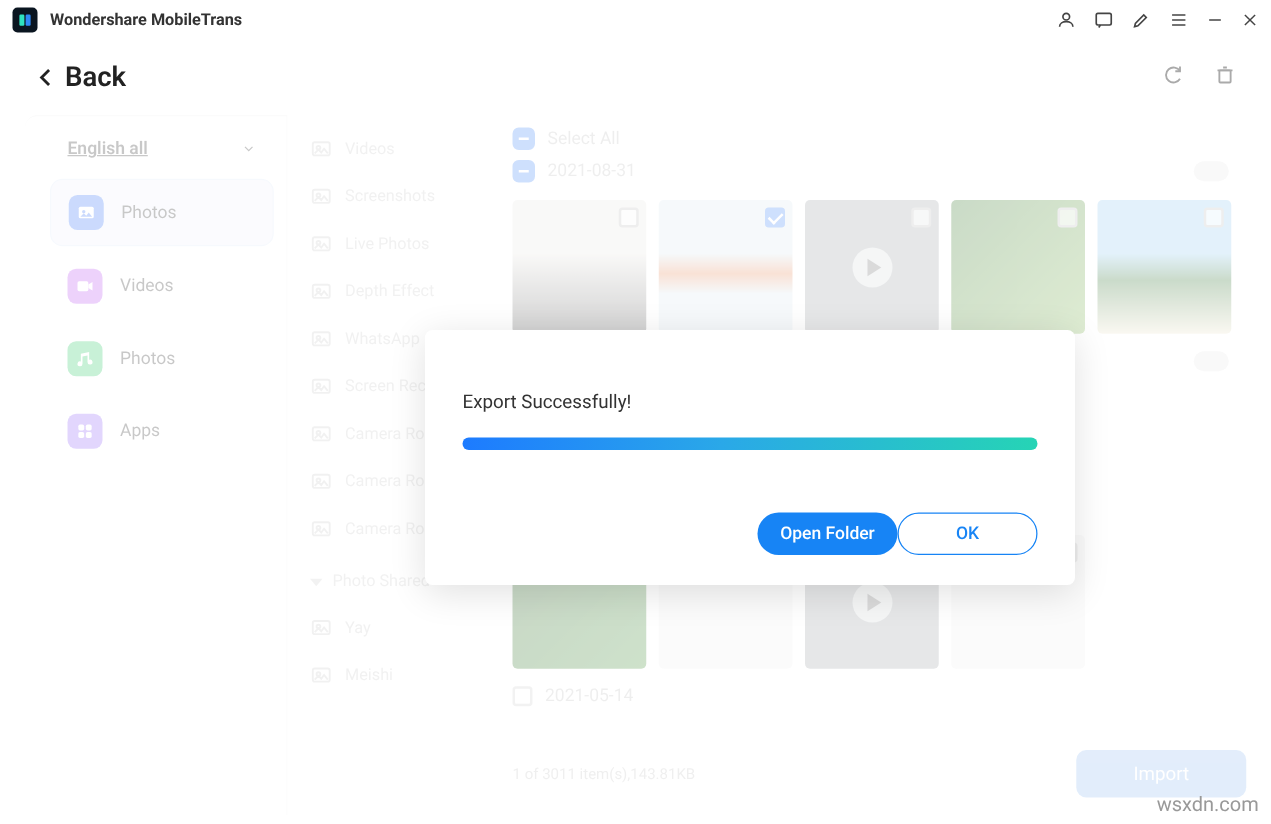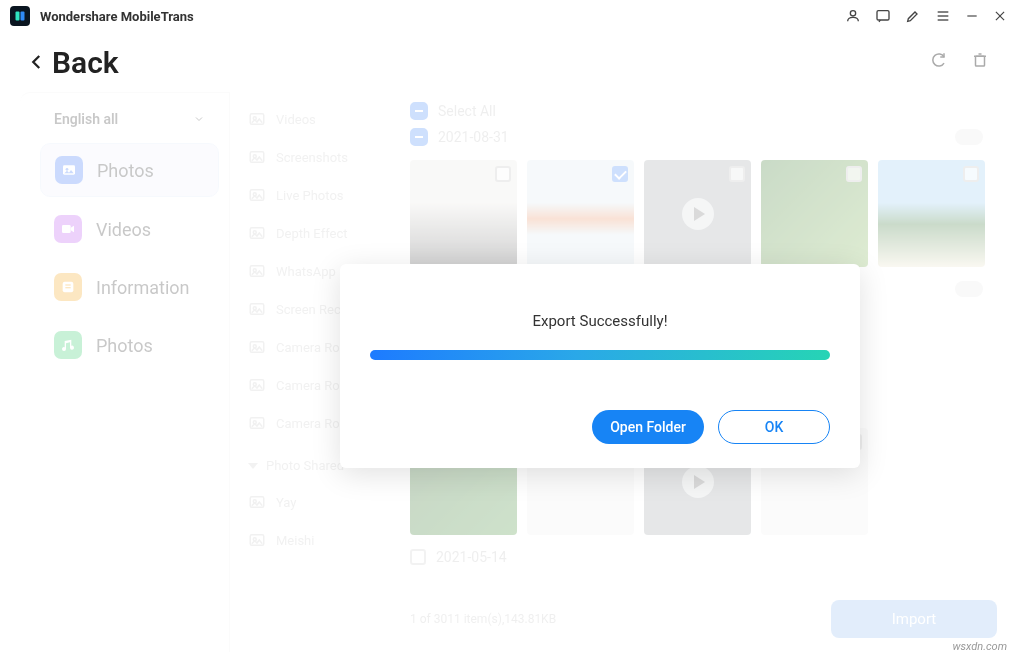--- a/index.html
+++ b/index.html
@@ -8,33 +8,33 @@
 .titlebar { height: 32px; display: flex; align-items: center; padding: 0 10px; font-weight: bold; }
 .titlebar .logo { width: 20px; height: 20px; background: #0a1520; border-radius: 4px; display: flex; align-items: center; justify-content: center; margin-right: 10px; }
 .titlebar .logo svg { width: 12px; height: 12px; }
 .titlebar .title { font-size: 13px; color: #333; }
 .titlebar .actions { margin-left: auto; display: flex; gap: 14px; align-items: center; }
 .titlebar .actions span { color: #444; cursor: pointer; display: inline-flex; }
 
 .backbar { height: 60px; display: flex; align-items: center; padding: 0 28px; }
 .backbar .back { display: flex; align-items: center; cursor: pointer; }
 .backbar .back svg { width: 18px; height: 18px; margin-right: 6px; }
-.backbar .back span { font-size: 30px; font-weight: 600; color: #222; }
+.backbar .back span { font-size: 22px; font-weight: 600; color: #222; }
 .backbar .right { margin-left: auto; display: flex; gap: 24px; }
 .backbar .right span { color: #888; cursor: pointer; }
 
 .main { display: flex; height: 560px; }
 
 .sidebar1 { width: 210px; padding: 10px 10px 10px 20px; border-right: 1px solid #eee; border-top: 1px solid #eee; border-radius: 10px 0 0 0; margin-left: 20px; }
-.lang { display: flex; align-items: center; justify-content: space-between; font-size: 14px; font-weight: 600; color: #222; padding: 8px 14px 16px 14px; cursor: pointer; }
+.lang { display: flex; align-items: center; justify-content: space-between; font-size: 14px; font-weight: 600; color: #222; padding: 8px 14px 16px 14px; cursor: pointer; text-decoration: underline; }
 .cat { display: flex; align-items: center; padding: 12px 14px; border-radius: 10px; cursor: pointer; margin-bottom: 6px; }
 .cat.active { background: #eef2fb; border: 1px solid #dde6f8; }
 .cat .ic { width: 28px; height: 28px; border-radius: 7px; margin-right: 14px; display: flex; align-items: center; justify-content: center; }
 .cat .ic svg { width: 16px; height: 16px; fill: #fff; }
-.cat span { font-size: 18px; color: #222; }
+.cat span { font-size: 14px; color: #222; }
 
 .sidebar2 { width: 180px; padding-top: 8px; }
 .alb { display: flex; align-items: center; padding: 10px 8px 10px 18px; cursor: pointer; color: #c7c7c7; }
 .alb .ab-ic { width: 18px; height: 18px; margin-right: 10px; display: inline-flex; }
 .alb span { font-size: 13px; }
 .alb.hdr { padding-top: 16px; }
 .alb.hdr .tri { width: 0; height: 0; border-left: 5px solid transparent; border-right: 5px solid transparent; border-top: 6px solid #ccc; margin-right: 8px; }
 
 .content { flex: 1; padding: 6px 20px 0 0; position: relative; }
 .selrow { display: flex; align-items: center; gap: 10px; padding: 4px 0; }
@@ -48,33 +48,33 @@
 .th { width: 107px; height: 107px; background: #ddd; border-radius: 4px; position: relative; overflow: hidden; }
 .th .chk { position: absolute; top: 6px; right: 6px; width: 16px; height: 16px; border: 2px solid #bbb; border-radius: 3px; background: rgba(255,255,255,0.7); }
 .th .chk.on { background: #3b82f6; border-color: #3b82f6; }
 .th .chk.on::after { content: ""; position: absolute; left: 3px; top: 0px; width: 5px; height: 9px; border: solid #fff; border-width: 0 2px 2px 0; transform: rotate(45deg); }
 .th .play { position: absolute; top: 50%; left: 50%; width: 32px; height: 32px; margin: -16px 0 0 -16px; border-radius: 50%; background: rgba(255,255,255,0.6); display: flex; align-items: center; justify-content: center; }
 .th .play::after { content: ""; width: 0; height: 0; border-top: 7px solid transparent; border-bottom: 7px solid transparent; border-left: 11px solid rgba(80,80,80,0.8); margin-left: 3px; }
 
 .footer { position: absolute; bottom: 14px; left: 0; right: 20px; display: flex; align-items: center; }
 .footer .info { font-size: 12px; color: #c0c0c0; }
 .footer .btns { margin-left: auto; display: flex; gap: 20px; }
-.footer .btns .b { width: 166px; height: 38px; border-radius: 8px; display: flex; align-items: center; justify-content: center; font-size: 15px; color: #fff; cursor: pointer; }
+.footer .btns .b { width: 136px; height: 38px; border-radius: 8px; display: flex; align-items: center; justify-content: center; font-size: 15px; color: #fff; cursor: pointer; }
 
 .overlay { position: absolute; inset: 0; background: rgba(255,255,255,0.55); }
 
 .modal { position: absolute; left: 340px; top: 264px; width: 520px; background: #fff; border-radius: 6px; box-shadow: 0 6px 30px rgba(0,0,0,0.12); padding: 48px 30px 24px 30px; z-index: 10; }
-.modal .msg { font-size: 15px; color: #333; margin-bottom: 20px; text-align: center; }
+.modal .msg { font-size: 15px; color: #333; margin-bottom: 20px; }
 .modal .bar { height: 10px; border-radius: 5px; background: linear-gradient(90deg, #1d7bff 0%, #2aa8e8 45%, #26d4b5 100%); margin-bottom: 50px; }
-.modal .mb { display: flex; justify-content: flex-end; gap: 14px; }
+.modal .mb { display: flex; justify-content: flex-end; }
 .modal .mb .mbtn { width: 112px; height: 34px; border-radius: 17px; display: flex; align-items: center; justify-content: center; font-size: 14px; font-weight: 500; cursor: pointer; }
 .modal .mb .mbtn.pri { background: #1784f5; color: #fff; }
 .modal .mb .mbtn.sec { background: #fff; color: #1784f5; border: 1px solid #1784f5; }
 
-.watermark { position: absolute; bottom: 6px; right: 10px; font-size: 11px; color: #999; z-index: 20; font-style: italic; }
+.watermark { position: absolute; bottom: 6px; right: 10px; font-size: 16px; color: #999; z-index: 20; }
 
 
 .bg-person { background: linear-gradient(180deg,#e8e6e2 40%,#4a4a4a 100%); }
 .bg-flower { background: linear-gradient(180deg,#d9e8ef 40%,#e88a5a 55%,#d9e8ef 70%); }
 .bg-vid { background: #9aa0a5; }
 .bg-plant { background: linear-gradient(135deg,#2a6e1f,#7ab24b); }
 .bg-beach { background: linear-gradient(180deg,#8ec8ef 40%,#2c6e2c 60%,#eae3c8 100%); }
 .bg-totoro { background: #e8e6df; }
 .bg-clover { background: linear-gradient(135deg,#1e5a17,#3b8a2e); }
 .bg-earbuds { background: #f2f2f2; }
@@ -175,36 +175,37 @@
         <div class="cat">
           <div class="ic" style="background:#b94df2">
             <svg viewBox="0 0 24 24">
               <rect x="3" y="6" width="13" height="12" rx="2" fill="#fff"></rect>
               <path d="M16 10l5-3v10l-5-3z" fill="#fff"></path>
             </svg>
           </div>
           <span>Videos</span>
         </div>
         <div class="cat">
-          <div class="ic" style="background:#f59e0b">
-            <svg viewBox="0 0 24 24">
-              <rect x="4" y="4" width="16" height="16" rx="3" fill="#fff"></rect>
-              <rect x="8" y="8" width="8" height="2" fill="#f59e0b"></rect>
-              <rect x="8" y="12" width="8" height="2" fill="#f59e0b"></rect>
-            </svg>
-          </div>
-          <span>Information</span>
-        </div>
-        <div class="cat">
           <div class="ic" style="background:#22c55e">
             <svg viewBox="0 0 24 24">
               <path d="M9 18a3 3 0 1 1-2-2.8V6l10-2v9.2A3 3 0 1 1 15 16V8l-6 1.2V18z" fill="#fff"></path>
             </svg>
           </div>
           <span>Photos</span>
+        </div>
+        <div class="cat">
+          <div class="ic" style="background:#8b5cf6">
+            <svg viewBox="0 0 24 24">
+              <rect x="4" y="4" width="7" height="7" rx="2" fill="#fff"></rect>
+              <rect x="13" y="4" width="7" height="7" rx="2" fill="#fff"></rect>
+              <rect x="4" y="13" width="7" height="7" rx="2" fill="#fff"></rect>
+              <rect x="13" y="13" width="7" height="7" rx="2" fill="#fff"></rect>
+            </svg>
+          </div>
+          <span>Apps</span>
         </div>
       </div>
   </div>
 
   <div class="sidebar2">
     <div id="albs">
         <div class="alb">
           <span class="ab-ic">
             <svg viewBox="0 0 24 24" fill="none" stroke="#c7c7c7" stroke-width="2">
               <rect x="3" y="5" width="18" height="14" rx="2"></rect>

